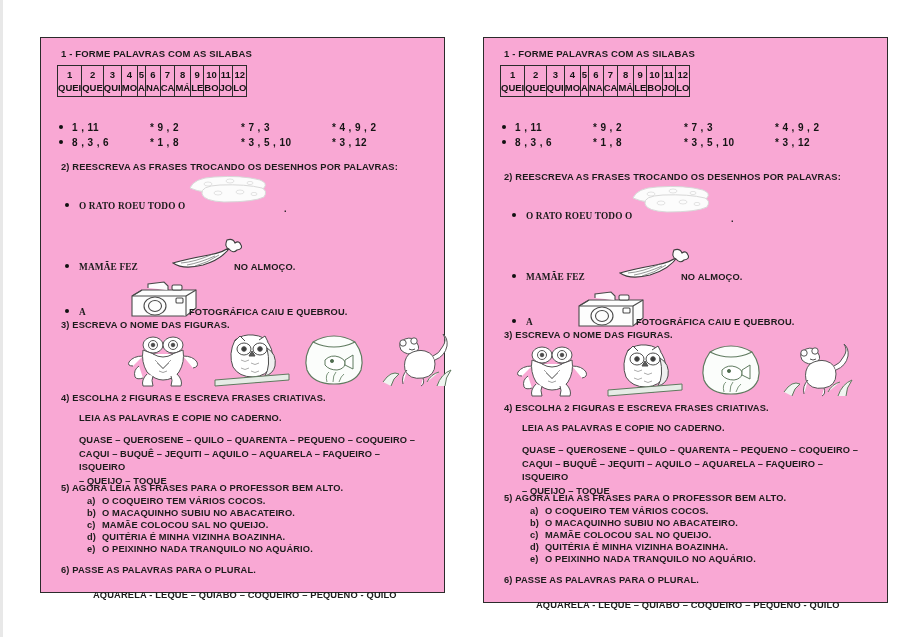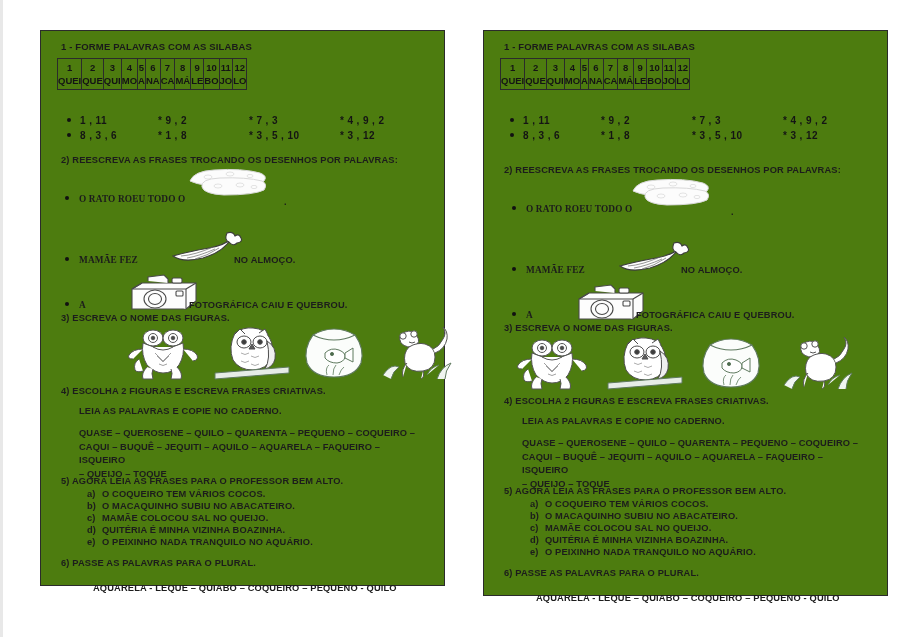--- a/index.html
+++ b/index.html
@@ -17,22 +17,23 @@
   }
   .page-edge {
     position: absolute;
     left: 0; top: 0;
     width: 3px; height: 637px;
     background: #e8e8e8;
   }
   .sheet {
     position: absolute;
     border: 1.5px solid #2b2b2b;
-    background: #4d7c0f;
+    background: #f9a8d4;
     box-sizing: border-box;
+    margin-top: 7px;
   }
   .sheet-left  { left: 40px;  top: 30px; width: 405px; height: 556px; }
   .sheet-right { left: 483px; top: 30px; width: 405px; height: 566px; }
 
   .inner { position: relative; width: 100%; height: 100%; }
 
   .q-title {
     font-size: 9.5px;
     font-weight: 600;
     letter-spacing: 0.15px;
@@ -58,21 +59,21 @@
     padding: 2px 0 2px 0;
     line-height: 13px;
     color: #141414;
   }
   .syl-table td .num { display: block; }
   .syl-table td .syl { display: block; text-align: center; }
 
   
   .hints {
     position: absolute;
-    left: 16px;
+    left: 8px;
     top: 82px;
     width: 374px;
   }
   .hint-row {
     display: flex;
     font-size: 10px;
     font-weight: 600;
     letter-spacing: 0.4px;
     line-height: 15px;
     color: #141414;

